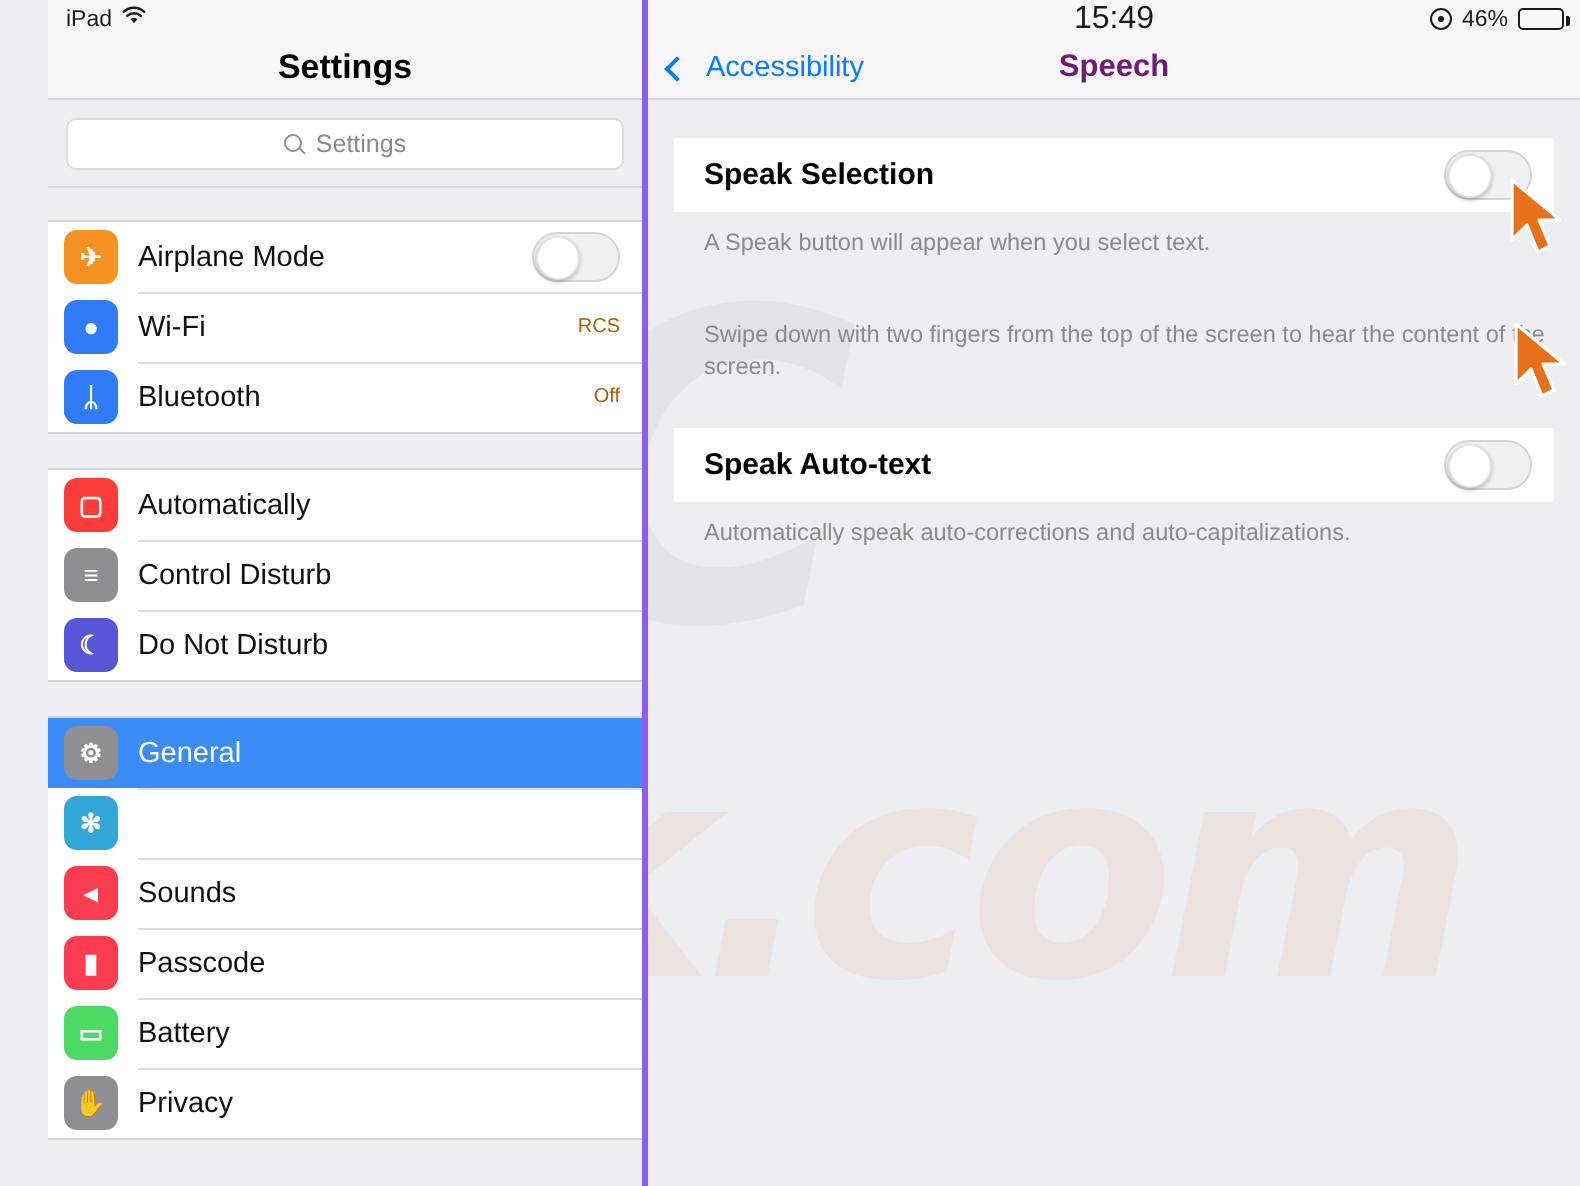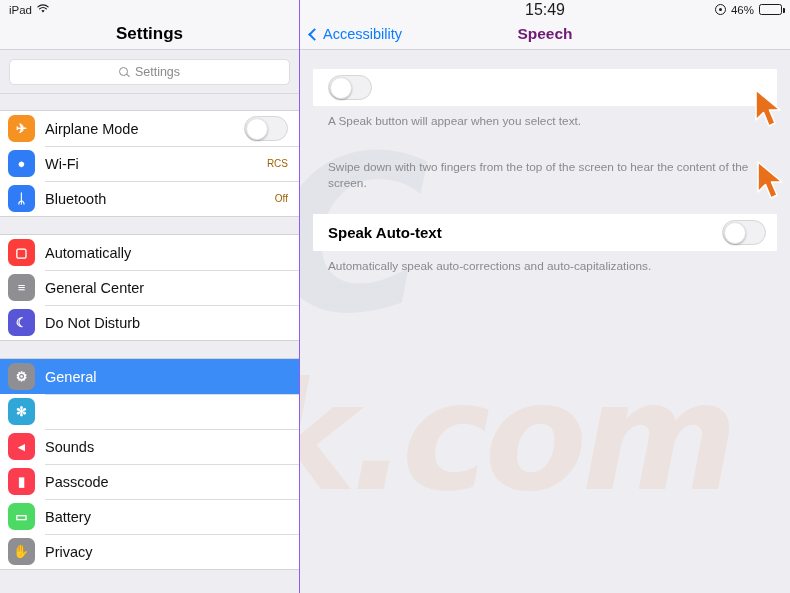--- a/index.html
+++ b/index.html
@@ -34,22 +34,22 @@
     position:absolute; border-radius:50%;
   }
   .wm-c1 { width:160px; height:160px; top:115px; left:75px; background:rgba(110,140,200,0.07); }
   .wm-c2 { width:58px; height:58px;  top:150px; left:130px; background:rgba(225,120,110,0.09); }
   .wm-c3 { width:26px; height:26px;  top:215px; left:108px; background:rgba(225,120,110,0.11); }
 
   
   #sidebar {
     width:300px; height:100%; position:relative; z-index:10;
     background:#eeeef2;
-    border-right:1px solid #8b5cf6;
-    display:flex; flex-direction:column;
+    border-right:3px solid #8b5cf6;
+    display:flex; flex-direction:column;margin-left:24px;
   }
   .sb-status {
     height:19px; display:flex; align-items:center;
     padding:0 9px; font-size:11.5px; color:#1c1c1e; gap:5px;
     background:#f7f7f9;
   }
   .sb-status .wifi { display:inline-block; }
   .sb-title {
     height:31px; background:#f7f7f9;
     display:flex; align-items:center; justify-content:center;
@@ -130,21 +130,21 @@
   .batt { width:23px; height:11px; border:1.2px solid #1c1c1e; border-radius:2.5px;
           position:relative; display:inline-block; padding:1px; }
   .batt-fill { height:100%; background:#1c1c1e; border-radius:1px; }
   .batt::after { content:""; position:absolute; right:-3.5px; top:3px;
           width:2px; height:5px; background:#1c1c1e; border-radius:0 1px 1px 0; }
 
   .mn-nav {
     height:31px; background:#f7f7f9; border-bottom:1px solid #d2d2d7;
     display:flex; align-items:center; position:relative;
   }
-  .mn-back { display:flex; align-items:center; gap:4px; margin-left:10px; }
+  .mn-back { display:flex; align-items:center; gap:10px; margin-left:10px; }
   .chev {
     width:9px; height:9px; border-left:2.3px solid #0a7cff; border-bottom:2.3px solid #0a7cff;
     transform:rotate(45deg); display:inline-block;
   }
   .mn-back-lbl { font-size:14.5px; color:#0a7cff; }
   .mn-title { position:absolute; left:50%; transform:translateX(-50%);
               font-size:15.5px; font-weight:bold; color:#701a75; }
 
   .mn-body { flex:1; padding-top:19px; }
   .mn-cell {
@@ -220,21 +220,21 @@
           </div>
         </div>
         <div class="sb-gap"></div>
         <div class="sb-group">
           <div class="sb-row">
             <span class="sb-ico" style="background: rgb(252, 61, 57);">▢</span>
             <span class="sb-label">Automatically</span>
           </div>
           <div class="sb-row">
             <span class="sb-ico" style="background: rgb(142, 142, 147);">≡</span>
-            <span class="sb-label">General Center</span>
+            <span class="sb-label">Control Disturb</span>
           </div>
           <div class="sb-row">
             <span class="sb-ico" style="background: rgb(88, 86, 214);">☾</span>
             <span class="sb-label">Do Not Disturb</span>
           </div>
         </div>
         <div class="sb-gap"></div>
         <div class="sb-group">
           <div class="sb-row selected">
             <span class="sb-ico" style="background: rgb(142, 142, 147);">⚙</span>
@@ -278,20 +278,21 @@
     <div class="mn-nav">
       <div class="mn-back">
         <span class="chev"></span>
         <span class="mn-back-lbl">Accessibility</span>
       </div>
       <div class="mn-title">Speech</div>
     </div>
 
     <div class="mn-body" id="mn-body">
         <div class="mn-cell">
+          <span class="mn-cell-lbl">Speak Selection</span>
           <span class="toggle">
             <span class="knob"></span>
           </span>
         </div>
         <div class="mn-foot">A Speak button will appear when you select text.</div>
         <div class="mn-spacer"></div>
         <div class="mn-foot">Swipe down with two fingers from the top of the screen to hear the content of the screen.</div>
         <div class="mn-spacer"></div>
         <div class="mn-cell">
           <span class="mn-cell-lbl">Speak Auto-text</span>

